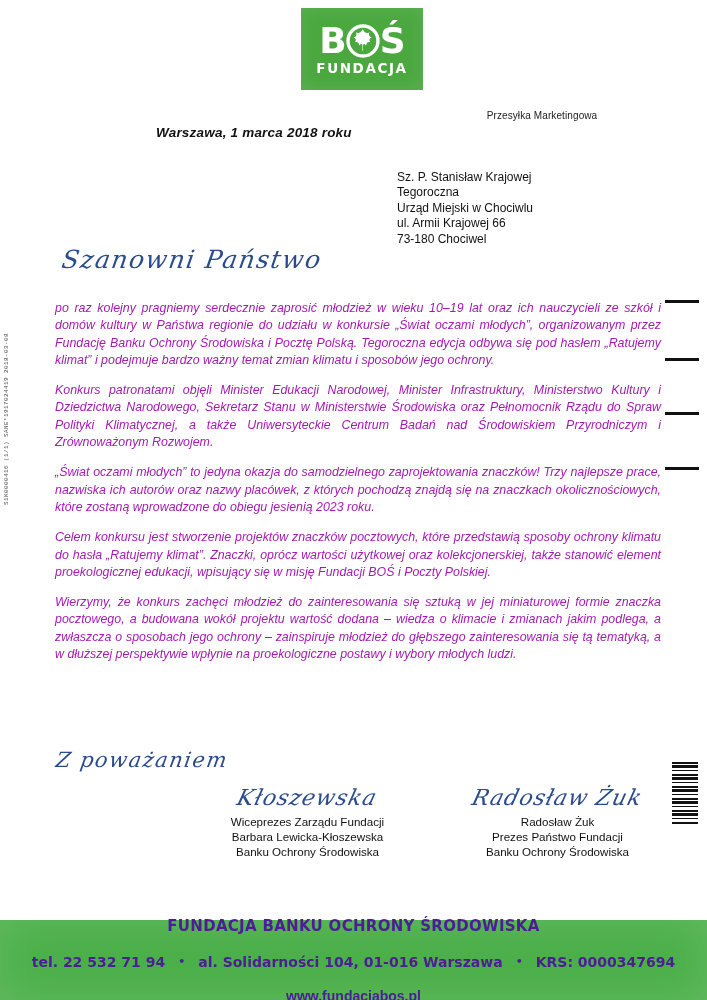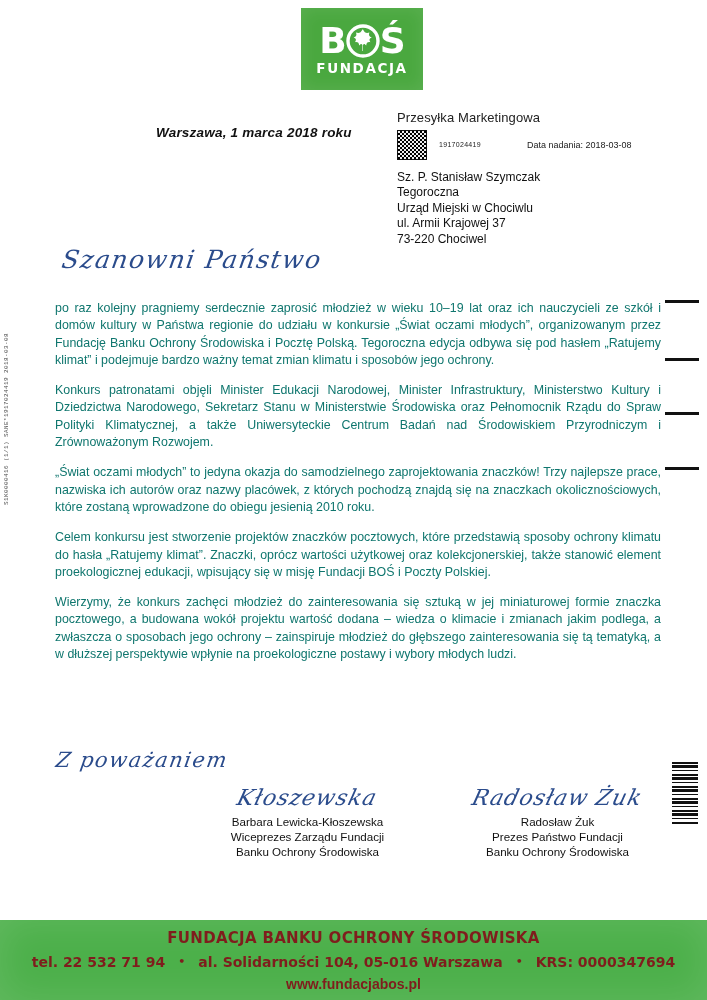--- a/index.html
+++ b/index.html
@@ -42,21 +42,21 @@
     color:#ffffff;margin-top:2px;text-align:center;
   }
 
   
   .date-line{
     position:absolute;left:156px;top:125px;
     font-size:13.5px;font-style:italic;font-weight:bold;
     letter-spacing:.2px;color:#111;text-align:center;
   }
   .mail-block{position:absolute;left:397px;top:110px;width:290px;}
-  .mail-kind{font-size:13px;color:#222;letter-spacing:.1px;}
+  .mail-kind{font-size:10px;color:#222;letter-spacing:.1px;text-align:center;}
   .mail-row{display:flex;align-items:flex-start;margin-top:5px;}
   .dmx{
     width:28px;height:28px;flex:0 0 auto;
     background:
       repeating-linear-gradient(90deg,#111 0 2px,#fff 2px 4px),
       repeating-linear-gradient(0deg,#111 0 2px,#fff 2px 4px);
     background-blend-mode:difference;
     border:1px solid #111;
   }
   .mail-num{font-size:7px;margin-left:12px;margin-top:11px;letter-spacing:.3px;color:#222;}
@@ -76,21 +76,21 @@
     transform:skewX(-9deg);
     transform-origin:left center;
   }
   .salutation{position:absolute;left:62px;top:245px;font-size:25px;}
   .closing{position:absolute;left:56px;top:748px;font-size:21px;}
 
   
   .body-copy{
     position:absolute;left:55px;top:300px;width:606px;
     font-size:12.4px;line-height:17.3px;
-    text-align:justify;color:#0f766e;
+    text-align:justify;color:#a21caf;font-style:italic;
   }
   .body-copy p{margin:0 0 13px 0;}
   .body-copy p:last-child{margin-bottom:0;}
 
   
   .sig-zone{position:absolute;left:200px;top:780px;width:470px;height:110px;}
   .sig-col{position:absolute;top:0;width:215px;text-align:center;}
   .sig-left{left:0;}
   .sig-right{left:250px;}
   .sig-mark{
@@ -113,24 +113,25 @@
     position:absolute;left:3px;top:505px;
     font-size:6px;color:#4a4a4a;white-space:nowrap;
     transform:rotate(-90deg);transform-origin:left top;
     letter-spacing:.4px;font-family:"Liberation Mono", monospace;
   }
 
   
   .footer{
     position:absolute;left:0;bottom:0;width:707px;height:80px;
     background:#4cb04a;
-    color:#7f1d1d;text-align:center;
+    color:#4c1d95;text-align:center;
     display:flex;flex-direction:column;
     align-items:center;justify-content:center;
     box-shadow:inset 0 0 40px rgba(255,255,255,.13);
+    gap:12px;
   }
   .footer-title{
     font-family:"DejaVu Sans", sans-serif;
     font-weight:bold;font-size:15px;letter-spacing:.3px;
   }
   .footer-contact{
     font-family:"DejaVu Sans", sans-serif;
     font-weight:bold;font-size:14px;margin-top:7px;
     display:flex;align-items:center;gap:13px;
   }
@@ -163,52 +164,47 @@
         <span class="logo-letter">Ś</span>
       </div>
       <div class="logo-sub">FUNDACJA</div>
     </div>
   </div>
 
   <div class="date-line">Warszawa, 1 marca 2018  roku</div>
 
   <div class="mail-block">
     <div class="mail-kind">Przesyłka Marketingowa</div>
-    <div class="mail-row">
-      <div class="dmx"></div>
-      <div class="mail-num">1917024419</div>
-      <div class="mail-date">Data nadania: 2018-03-08</div>
-    </div>
   </div>
 
   <div class="address">
-    <div>Sz. P. Stanisław  Szymczak</div>
+    <div>Sz. P. Stanisław  Krajowej</div>
     <div>Tegoroczna</div>
     <div>Urząd Miejski w Chociwlu</div>
-    <div>ul. Armii Krajowej 37</div>
-    <div>73-220 Chociwel</div>
+    <div>ul. Armii Krajowej 66</div>
+    <div>73-180 Chociwel</div>
   </div>
 
   <div class="hand salutation">Szanowni Państwo</div>
 
   <div class="body-copy">
     <p>po raz kolejny pragniemy serdecznie zaprosić młodzież w wieku 10–19 lat oraz ich nauczycieli ze szkół i domów kultury w Państwa regionie do udziału w konkursie „Świat oczami młodych”, organizowanym przez Fundację Banku Ochrony Środowiska i Pocztę Polską. Tegoroczna edycja odbywa się pod hasłem „Ratujemy klimat” i podejmuje bardzo ważny temat zmian klimatu i sposobów jego ochrony.</p>
     <p>Konkurs patronatami objęli Minister Edukacji Narodowej, Minister Infrastruktury, Ministerstwo Kultury i Dziedzictwa Narodowego, Sekretarz Stanu w Ministerstwie Środowiska oraz Pełnomocnik Rządu do Spraw Polityki Klimatycznej, a także Uniwersyteckie Centrum Badań nad Środowiskiem Przyrodniczym i Zrównoważonym Rozwojem.</p>
-    <p>„Świat oczami młodych” to jedyna okazja do samodzielnego zaprojektowania znaczków! Trzy najlepsze prace, nazwiska ich autorów oraz nazwy placówek, z których pochodzą znajdą się na znaczkach okolicznościowych, które zostaną wprowadzone do obiegu jesienią 2010 roku.</p>
+    <p>„Świat oczami młodych” to jedyna okazja do samodzielnego zaprojektowania znaczków! Trzy najlepsze prace, nazwiska ich autorów oraz nazwy placówek, z których pochodzą znajdą się na znaczkach okolicznościowych, które zostaną wprowadzone do obiegu jesienią 2023 roku.</p>
     <p>Celem konkursu jest stworzenie projektów znaczków pocztowych, które przedstawią sposoby ochrony klimatu do hasła „Ratujemy klimat”. Znaczki, oprócz wartości użytkowej oraz kolekcjonerskiej, także stanowić element proekologicznej edukacji, wpisujący się w misję Fundacji BOŚ i Poczty Polskiej.</p>
     <p>Wierzymy, że konkurs zachęci młodzież do zainteresowania się sztuką w jej miniaturowej formie znaczka pocztowego, a budowana wokół projektu wartość dodana – wiedza o klimacie i zmianach jakim podlega, a zwłaszcza o sposobach jego ochrony – zainspiruje młodzież do głębszego zainteresowania się tą tematyką, a w dłuższej perspektywie wpłynie na proekologiczne postawy i wybory młodych ludzi.</p>
   </div>
 
   <div class="hand closing">Z poważaniem</div>
 
   <div class="sig-zone">
     <div class="sig-col sig-left">
       <div class="sig-mark">Kłoszewska</div>
+      <div class="sig-name">Wiceprezes  Zarządu Fundacji</div>
       <div class="sig-name">Barbara Lewicka-Kłoszewska</div>
-      <div class="sig-name">Wiceprezes  Zarządu Fundacji</div>
       <div class="sig-name">Banku Ochrony Środowiska</div>
     </div>
     <div class="sig-col sig-right">
       <div class="sig-mark">Radosław Żuk</div>
       <div class="sig-name">Radosław Żuk</div>
       <div class="sig-name">Prezes Państwo Fundacji</div>
       <div class="sig-name">Banku Ochrony Środowiska</div>
     </div>
   </div>
 
@@ -217,20 +213,20 @@
   <div class="regmark" style="top:358px;"></div>
   <div class="regmark" style="top:412px;"></div>
   <div class="regmark" style="top:467px;"></div>
   <div class="vert-code">S1K0000416 (1/1)   SANE*1917024419   2018-03-08</div>
 
   <div class="footer">
     <div class="footer-title">FUNDACJA BANKU OCHRONY ŚRODOWISKA</div>
     <div class="footer-contact">
       <span>tel. 22 532 71 94</span>
       <span class="footer-dot">•</span>
-      <span>al. Solidarności 104, 05-016 Warszawa</span>
+      <span>al. Solidarności 104, 01-016 Warszawa</span>
       <span class="footer-dot">•</span>
       <span>KRS: 0000347694</span>
     </div>
     <div class="footer-web">www.fundacjabos.pl</div>
   </div>
 
 </div>
 
 </body></html>

